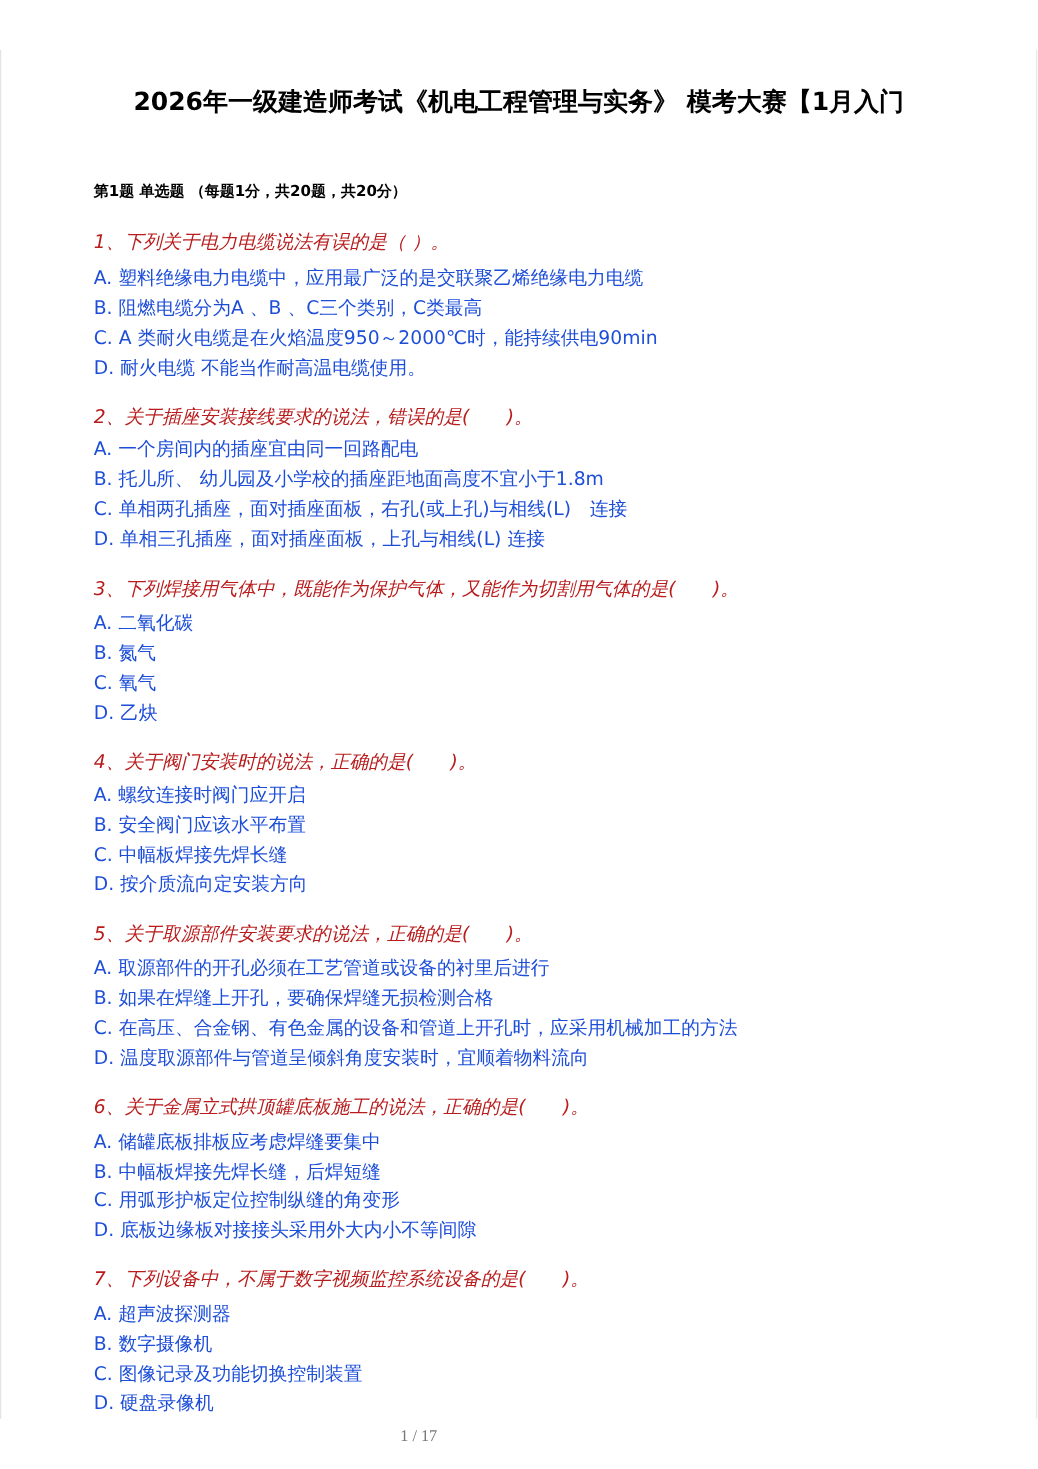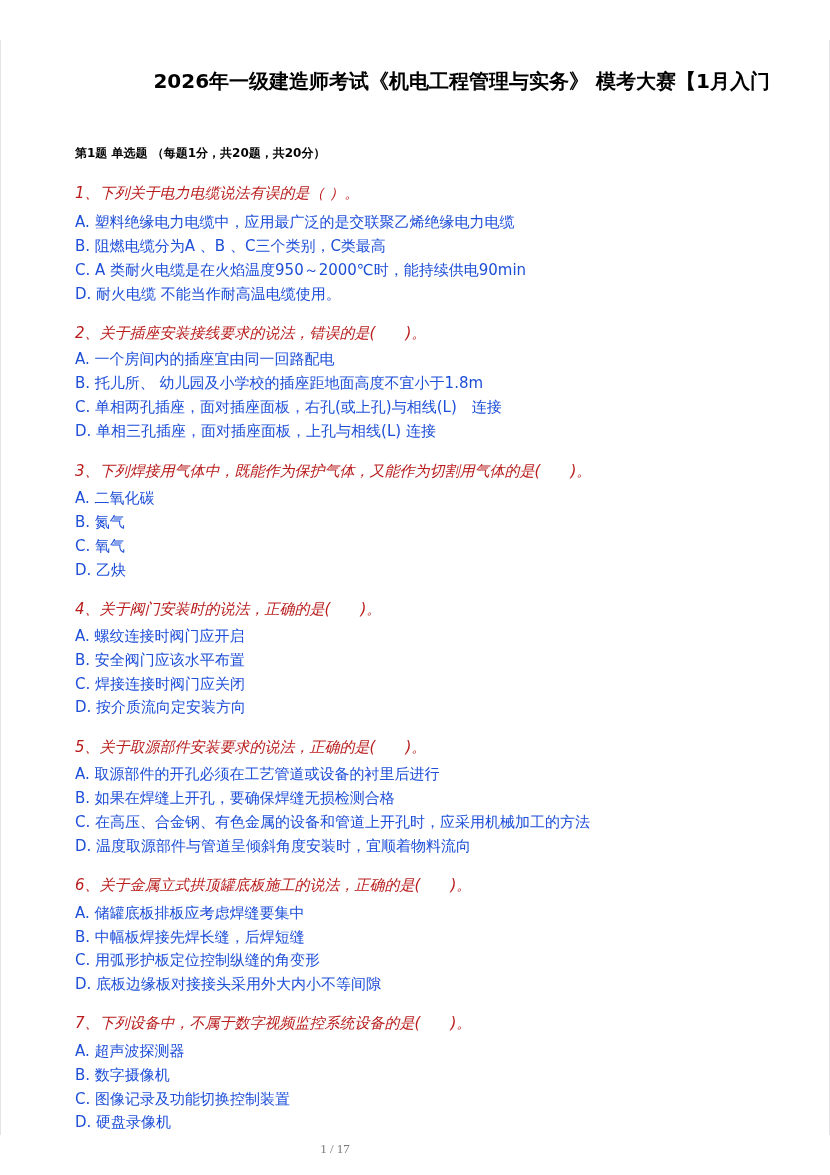--- a/index.html
+++ b/index.html
@@ -1,20 +1,20 @@
 <!DOCTYPE html>
 <html><head>
 <meta charset="utf-8">
 <style>
   html, body { margin: 0; padding: 0; background: #ffffff; }
   body { width: 830px; height: 1175px; position: relative; overflow: hidden;
          font-family: "DejaVu Sans", "Liberation Sans", sans-serif; color: #1a1a1a; }
   .page { position: absolute; left: 0; top: 40px; width: 828px; height: 1095px;
           border-left: 1px solid #e4e4e8; border-right: 1px solid #e4e4e8; background: #fff; }
-  .title { position: absolute; left: 60px; width: 710px; top: 67px; text-align: right;
+  .title { position: absolute; left: 60px; width: 710px; top: 67px; text-align: center;
            font-weight: bold; font-size: 20px; line-height: 28px; color: #000; }
   .section { position: absolute; left: 75px; top: 143px; font-weight: bold; font-size: 12px;
              line-height: 20px; color: #000; white-space: pre; }
   .q { position: absolute; left: 75px; font-size: 15px; line-height: 20px; color: #b91c1c; white-space: pre; font-style: italic; }
   .opt { position: absolute; left: 75px; font-size: 15px; line-height: 20px; color: #1d4ed8; white-space: pre; }
   .pagenum { position: absolute; left: 0; width: 670px; top: 1141px; text-align: center;
              font-family: "Liberation Serif", "DejaVu Serif", serif; font-size: 13px; color: #777; }
 </style>
 </head>
 <body>
@@ -41,21 +41,21 @@
 
 <div class="q" style="top:461px">3、下列焊接用气体中，既能作为保护气体，又能作为切割用气体的是(　　)。</div>
 <div class="opt" style="top:488px">A. 二氧化碳</div>
 <div class="opt" style="top:512px">B. 氮气</div>
 <div class="opt" style="top:536px">C. 氧气</div>
 <div class="opt" style="top:560px">D. 乙炔</div>
 
 <div class="q" style="top:599px">4、关于阀门安装时的说法，正确的是(　　)。</div>
 <div class="opt" style="top:626px">A. 螺纹连接时阀门应开启</div>
 <div class="opt" style="top:650px">B. 安全阀门应该水平布置</div>
-<div class="opt" style="top:674px">C. 焊接连接时阀门应关闭</div>
+<div class="opt" style="top:674px">C. 中幅板焊接先焊长缝</div>
 <div class="opt" style="top:697px">D. 按介质流向定安装方向</div>
 
 <div class="q" style="top:737px">5、关于取源部件安装要求的说法，正确的是(　　)。</div>
 <div class="opt" style="top:764px">A. 取源部件的开孔必须在工艺管道或设备的衬里后进行</div>
 <div class="opt" style="top:788px">B. 如果在焊缝上开孔，要确保焊缝无损检测合格</div>
 <div class="opt" style="top:812px">C. 在高压、合金钢、有色金属的设备和管道上开孔时，应采用机械加工的方法</div>
 <div class="opt" style="top:836px">D. 温度取源部件与管道呈倾斜角度安装时，宜顺着物料流向</div>
 
 <div class="q" style="top:875px">6、关于金属立式拱顶罐底板施工的说法，正确的是(　　)。</div>
 <div class="opt" style="top:903px">A. 储罐底板排板应考虑焊缝要集中</div>

